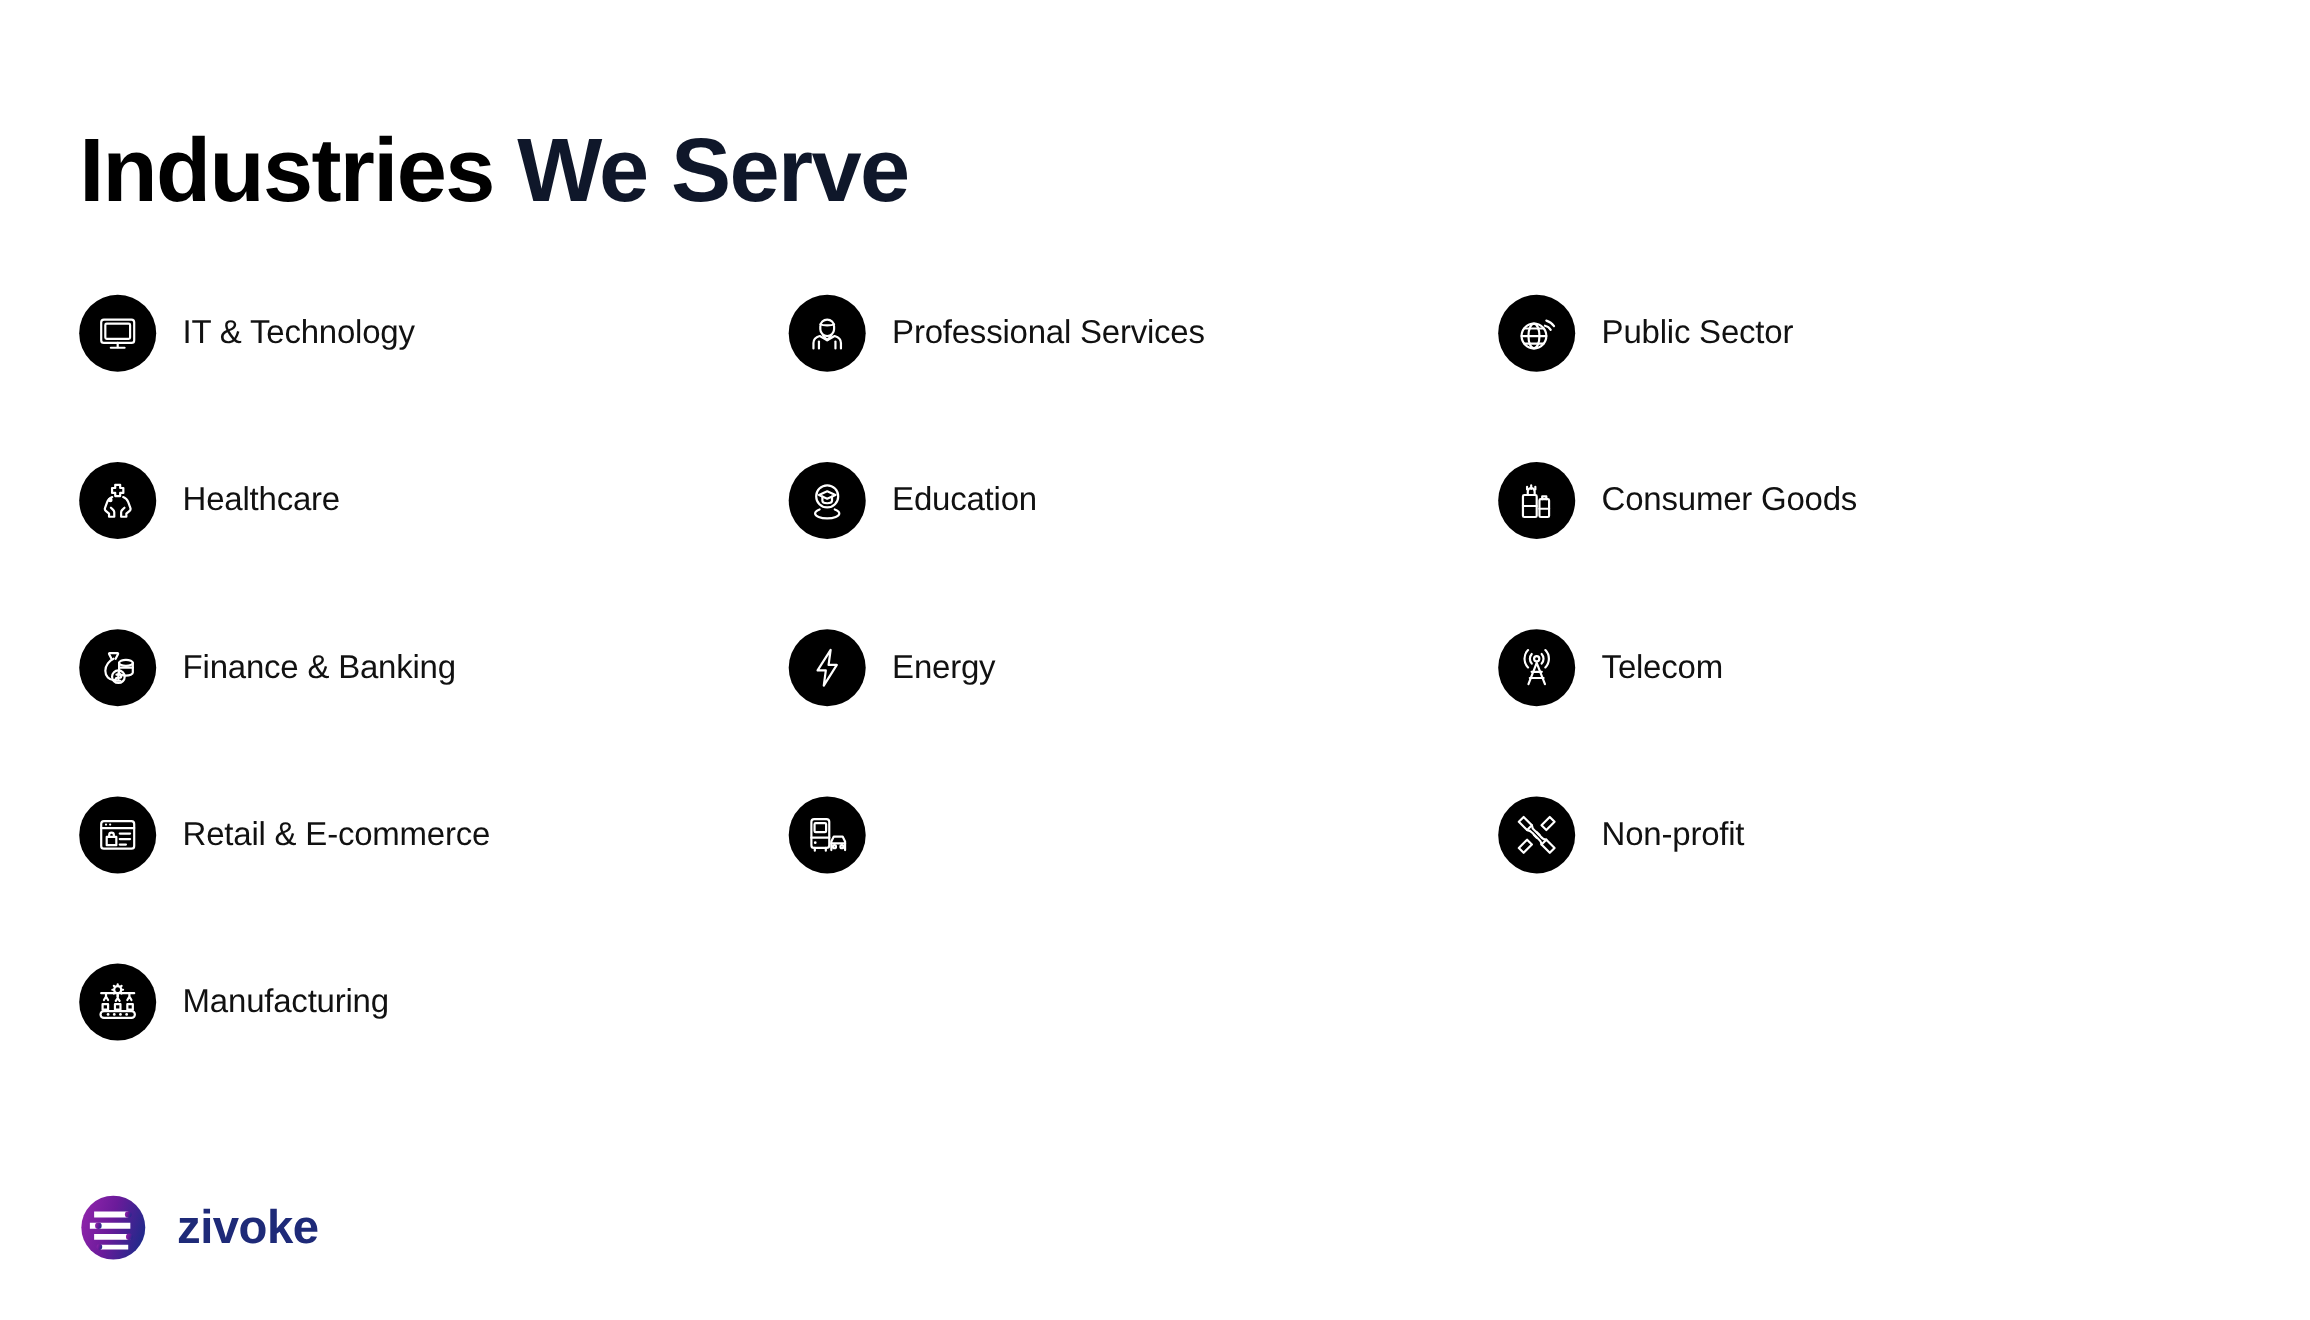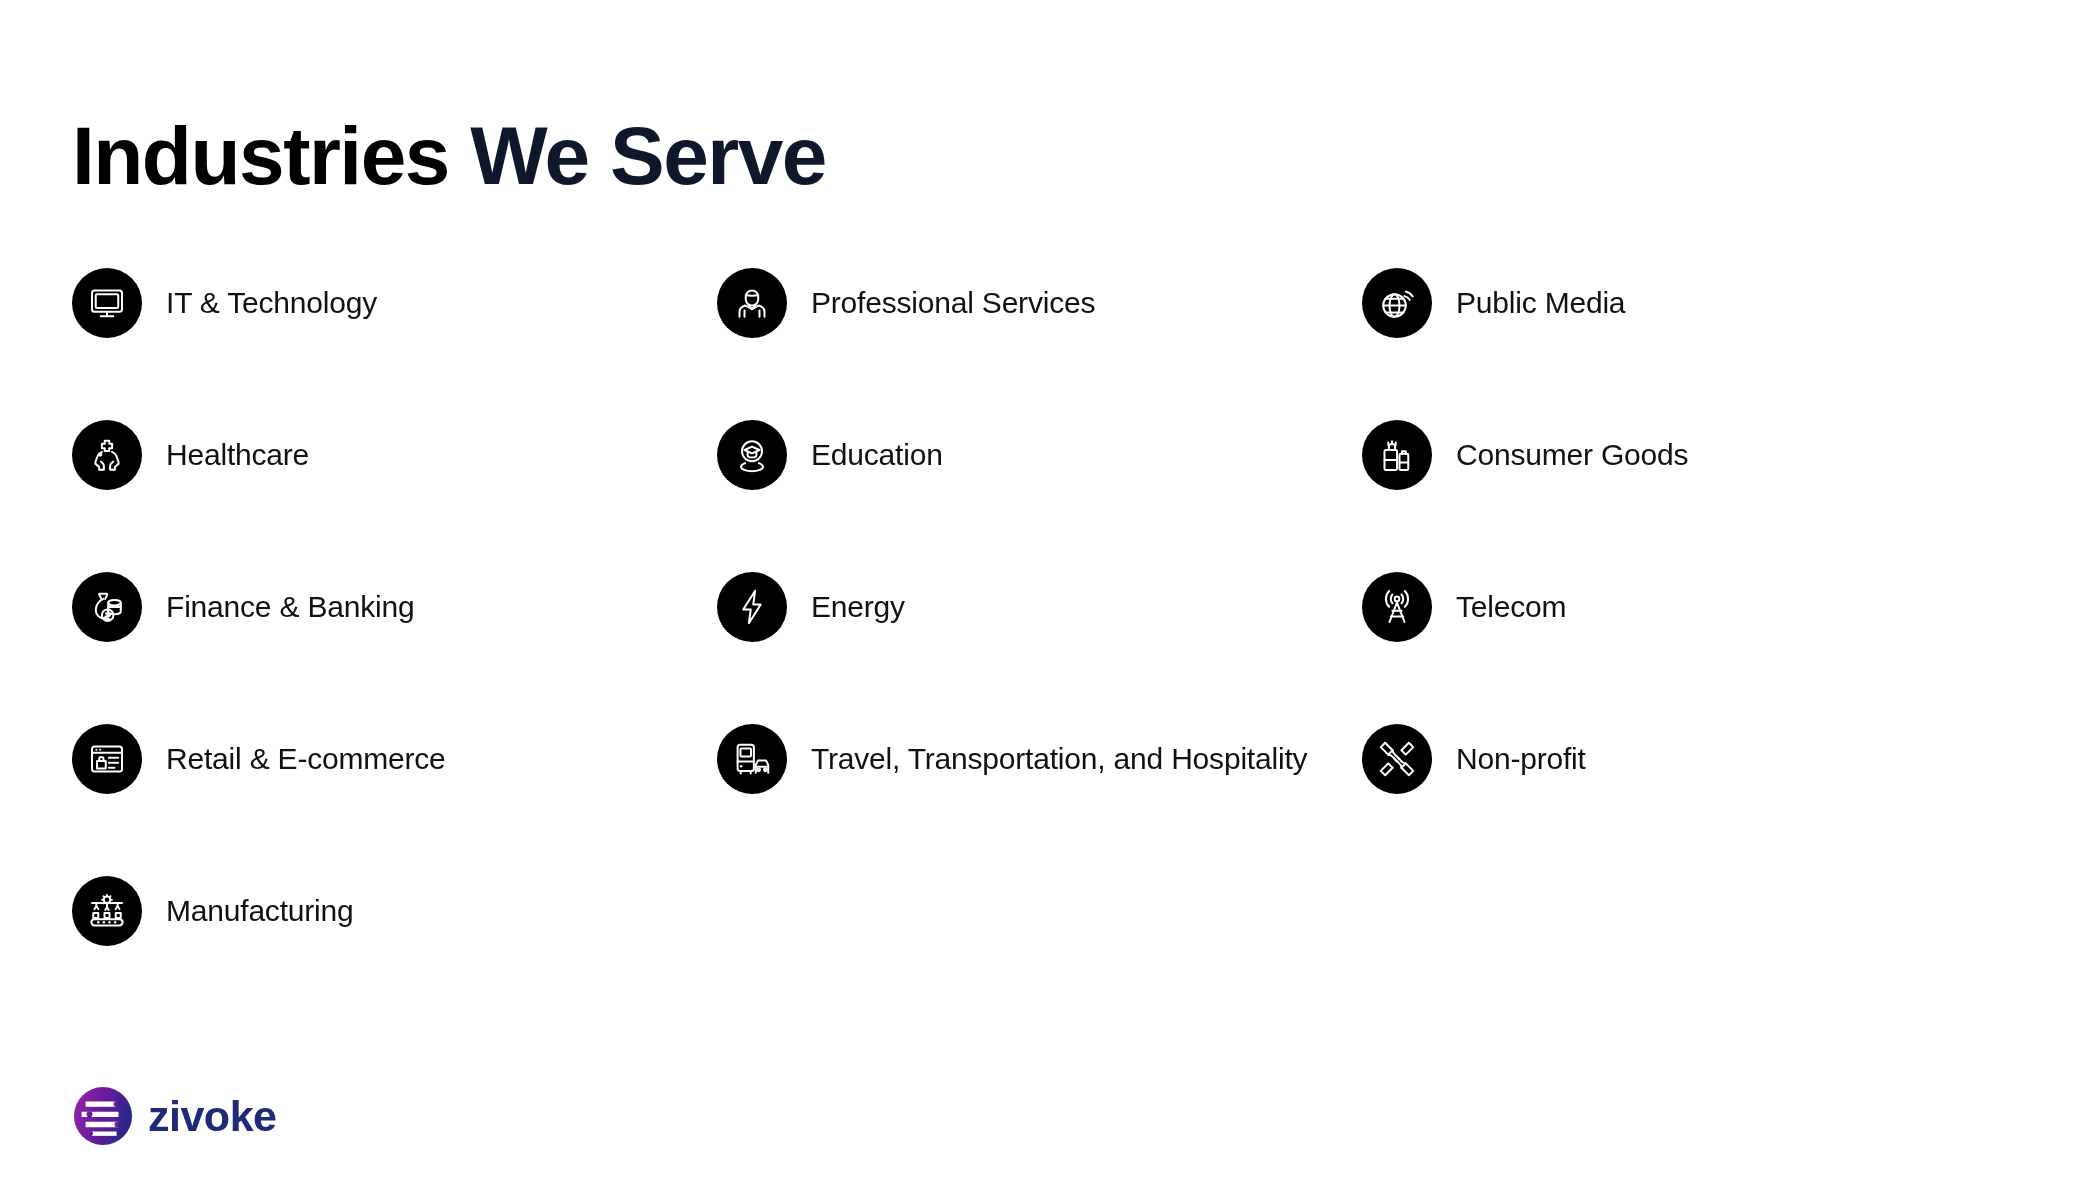--- a/index.html
+++ b/index.html
@@ -80,21 +80,21 @@
     white-space: nowrap;
   }
 
   
   .footer-logo {
     position: absolute;
     left: 72px;
     top: 1085px;
     display: flex;
     align-items: center;
-    gap: 14px;
+    gap: 27px;
   }
   .logo-mark {
     width: 62px;
     height: 62px;
     display: block;
   }
   .logo-word {
     font-size: 43px;
     font-weight: 700;
     color: #1E2A78;
@@ -140,21 +140,21 @@
       <svg viewBox="0 0 32 32">
         <circle cx="14" cy="18" r="9"></circle>
         <ellipse cx="14" cy="18" rx="4" ry="9"></ellipse>
         <line x1="5" y1="18" x2="23" y2="18"></line>
         <line x1="6.8" y1="12.5" x2="21.2" y2="12.5"></line>
         <line x1="6.8" y1="23.5" x2="21.2" y2="23.5"></line>
         <path d="M22 10.5a6.5 6.5 0 0 1 4.2 3"></path>
         <path d="M23 6.8a10 10 0 0 1 5.6 4"></path>
       </svg>
     </span>
-    <span class="industry-label">Public Media</span>
+    <span class="industry-label">Public Sector</span>
   </div>
 
   <div class="industry-item">
     <span class="icon-badge">
       <svg viewBox="0 0 32 32">
         <path d="M14.2 4.6h3.6v2.3h2.3v3.6h-2.3v2.3h-3.6v-2.3h-2.3V6.9h2.3z"></path>
         <path d="M12 13.5c-1.6.6-3 1.8-3.6 3.5l-1.6 4.4c-.3.8-.1 1.6.5 2.1l2.4 2.1v2.2h3.8v-3.2c0-.7-.3-1.3-.8-1.8l-1.6-1.5"></path>
         <path d="M20 13.5c1.6.6 3 1.8 3.6 3.5l1.6 4.4c.3.8.1 1.6-.5 2.1l-2.4 2.1v2.2h-3.8v-3.2c0-.7.3-1.3.8-1.8l1.6-1.5"></path>
         <circle cx="10.6" cy="15.6" r="0.9"></circle>
       </svg>
@@ -255,21 +255,20 @@
         <line x1="4.5" y1="18" x2="17.5" y2="18"></line>
         <circle cx="7.3" cy="21.7" r="1" class="solid"></circle>
         <line x1="7" y1="25.5" x2="7" y2="27.5"></line>
         <line x1="15" y1="25.5" x2="15" y2="27.5"></line>
         <path d="M19 27v-6.2l1.8-3.6h6.4l1.8 3.6V27"></path>
         <line x1="19" y1="22.2" x2="29" y2="22.2"></line>
         <circle cx="21.3" cy="24.6" r="1.1"></circle>
         <circle cx="26.7" cy="24.6" r="1.1"></circle>
       </svg>
     </span>
-    <span class="industry-label">Travel, Transportation, and Hospitality</span>
   </div>
 
   <div class="industry-item">
     <span class="icon-badge">
       <svg viewBox="0 0 32 32">
         <path d="M3 6.5 6.5 3l6 6-3.5 3.5z"></path>
         <path d="M29 6.5 25.5 3l-6 6 3.5 3.5z"></path>
         <path d="M3 25.5 6.5 29l6-6L9 19.5z"></path>
         <path d="M29 25.5 25.5 29l-6-6 3.5-3.5z"></path>
         <path d="M9 12.5c2 0 3 1 4 2.2l3 3.3M12.5 9c0 2 1 3 2.2 4l3.3 3"></path>

